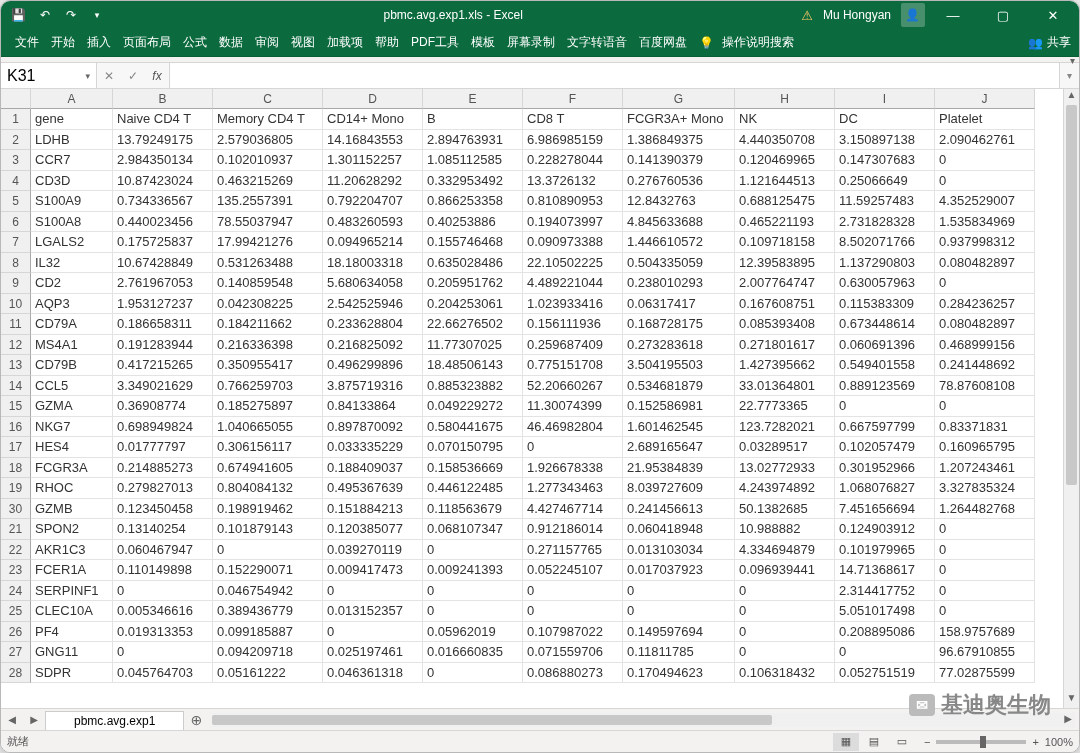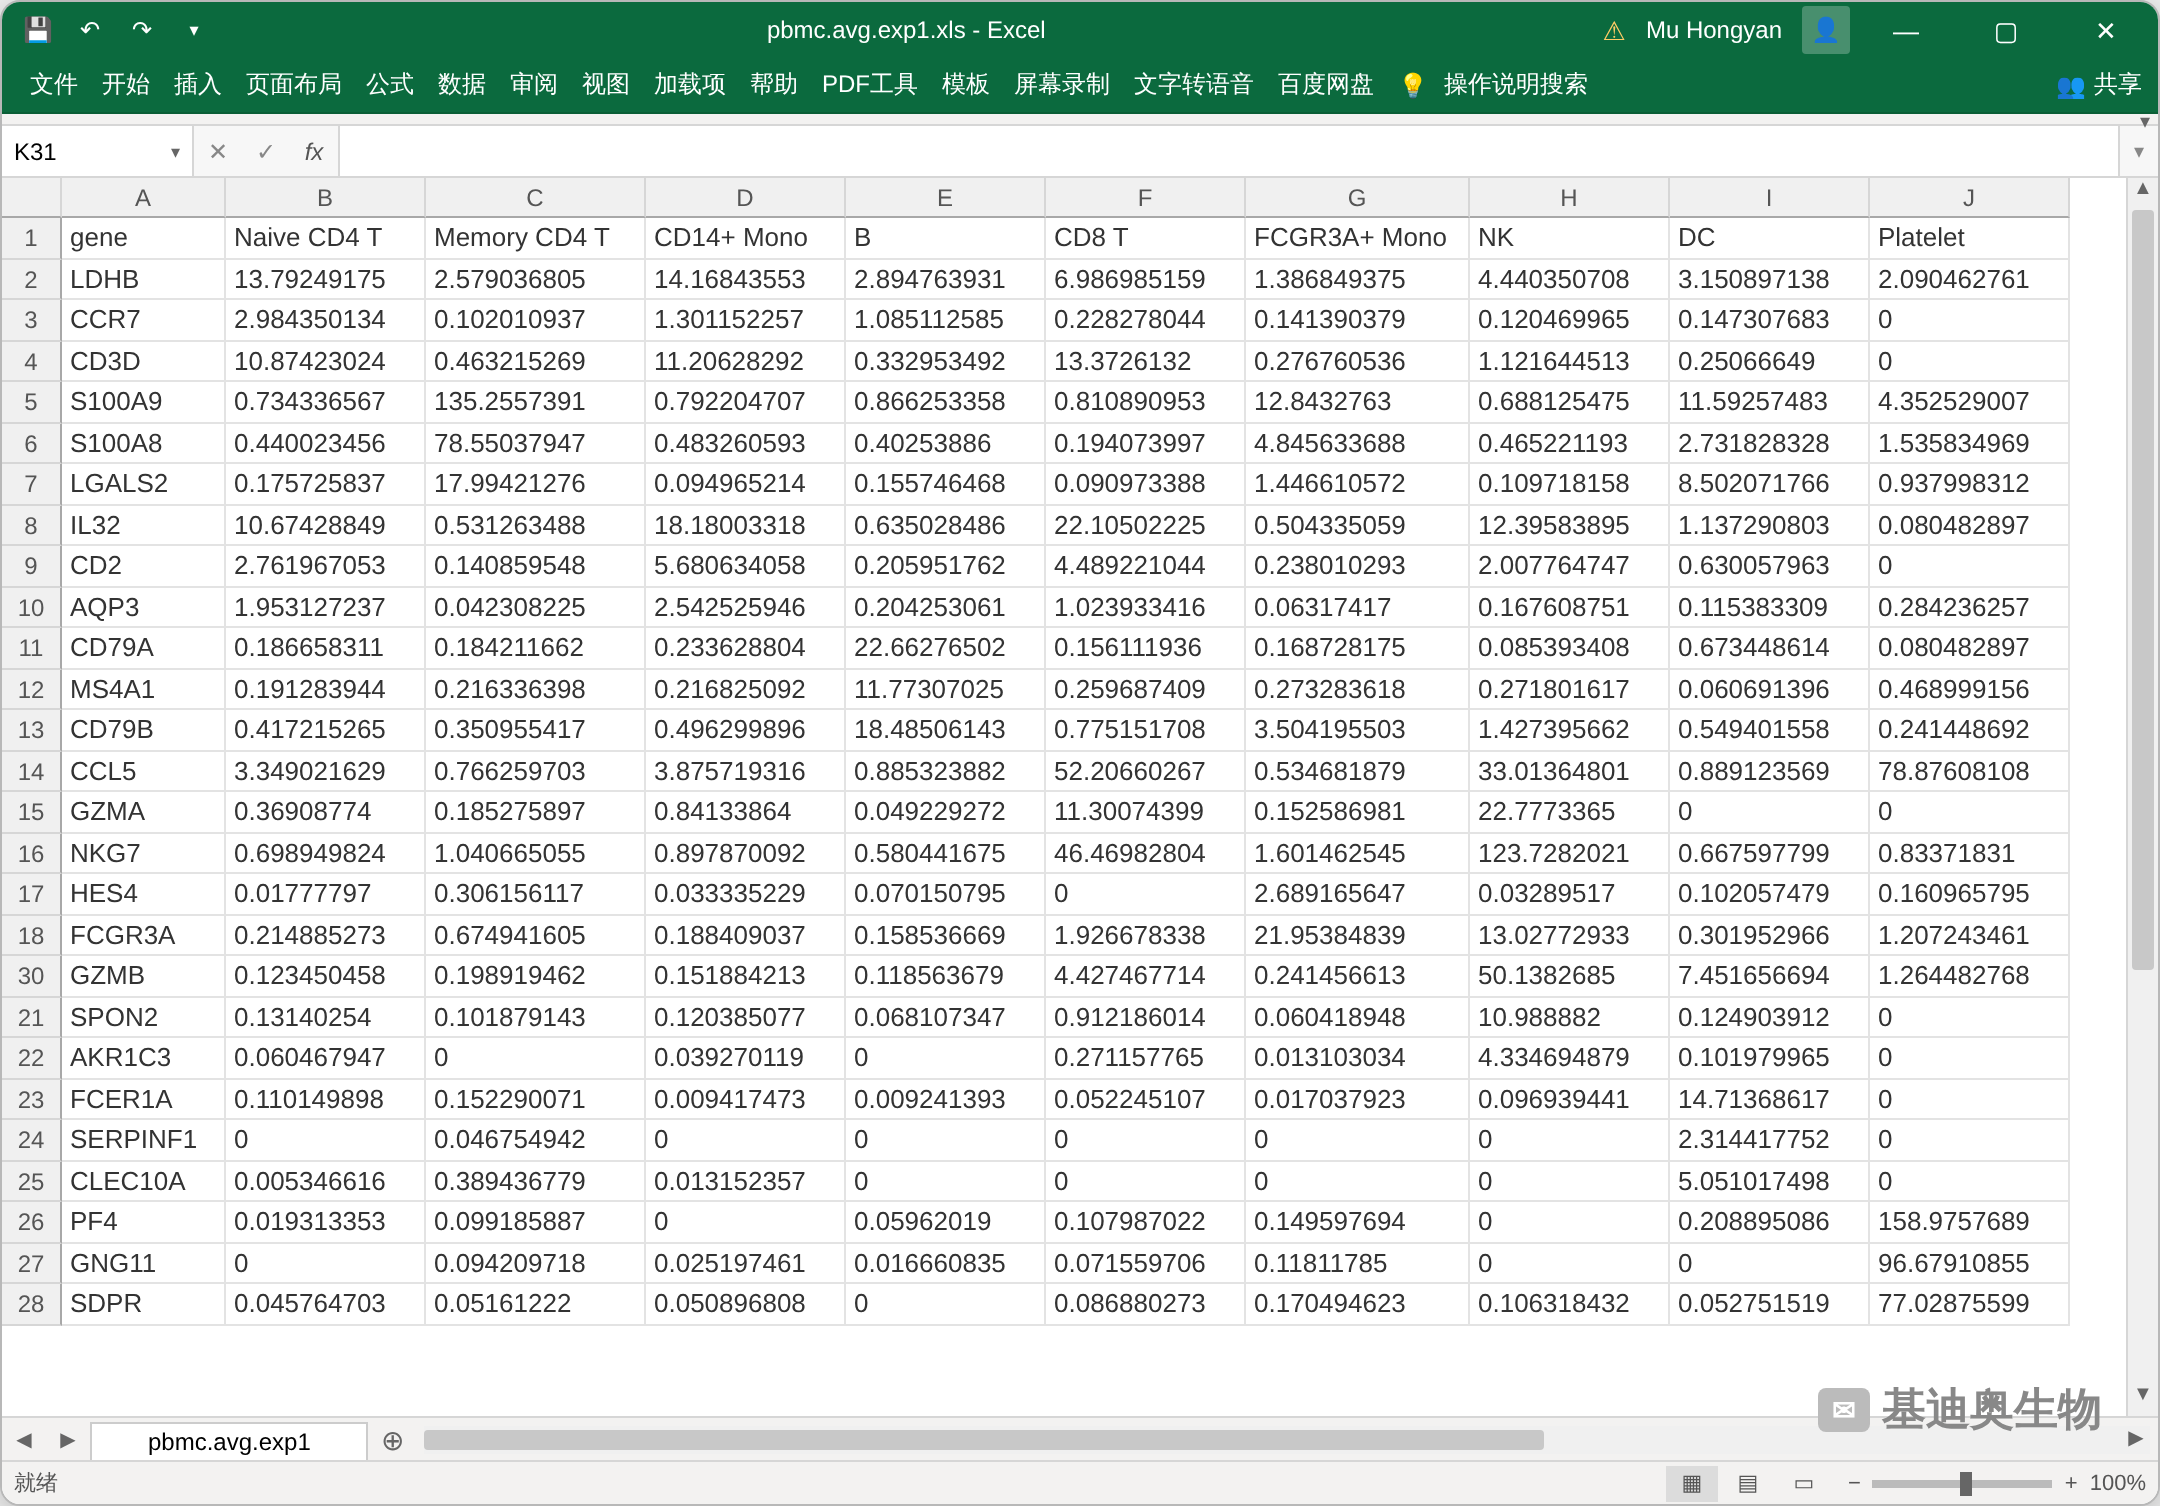--- a/index.html
+++ b/index.html
@@ -20,21 +20,21 @@
   .ribbonbar .tab { padding: 0 6px; height: 100%; display: inline-flex; align-items: center; cursor: default; white-space: nowrap; }
   .ribbonbar .spacer { flex: 1; }
   .ribbonbar .bulb { color: #ffd84d; margin-right: 4px; }
   .ribbonbar .share { margin-left: auto; }
   
   .ribbon-strip { height: 6px; background: #f3f2f1; border-bottom: 1px solid #d6d6d6; position: relative; }
   .ribbon-strip .expbtn { position: absolute; right: 4px; top: -2px; font-size: 10px; color: #666; }
   
   .formula-row { height: 26px; display: flex; align-items: stretch; border-bottom: 1px solid #d6d6d6; font-size: 12px; background: #f7f7f7; }
   .name-box { width: 96px; border-right: 1px solid #d6d6d6; display: flex; align-items: center; padding: 0 6px; background: #fff; }
-  .name-box input { border: none; outline: none; width: 60px; font-size: 12px; }
+  .name-box input { border: none; outline: none; width: 60px; font-size: 16px; }
   .name-box .dd { color: #666; font-size: 9px; margin-left: auto; }
   .fx-controls { display: flex; align-items: center; border-right: 1px solid #d6d6d6; background:#f7f7f7;}
   .fx-controls .btn { width: 24px; display:inline-flex; align-items:center; justify-content:center; color:#888; font-size:12px;}
   .fx-controls .fx { font-style: italic; color:#555; }
   .formula-input { flex:1; background:#fff;}
   .formula-input input { width:100%; height:100%; border:none; outline:none; padding:0 6px; font-size:12px; }
   .formula-expand { width:20px; display:flex; align-items:center; justify-content:center; color:#888; font-size:10px; border-left:1px solid #d6d6d6;}
   
   .grid-area { position:absolute; top:88px; left:0; right:0; bottom:44px; display:flex; flex-direction:column; background:#fff; }
   .col-headers { display:flex; height:20px; font-size:12px; color:#555; }
@@ -386,20 +386,33 @@
               <div class="cell cC">0.674941605</div>
               <div class="cell cD">0.188409037</div>
               <div class="cell cE">0.158536669</div>
               <div class="cell cF">1.926678338</div>
               <div class="cell cG">21.95384839</div>
               <div class="cell cH">13.02772933</div>
               <div class="cell cI">0.301952966</div>
               <div class="cell cJ">1.207243461</div>
             </div>
             <div class="row">
+              <div class="row-header">19</div>
+              <div class="cell cA">RHOC</div>
+              <div class="cell cB">0.279827013</div>
+              <div class="cell cC">0.804084132</div>
+              <div class="cell cD">0.495367639</div>
+              <div class="cell cE">0.446122485</div>
+              <div class="cell cF">1.277343463</div>
+              <div class="cell cG">8.039727609</div>
+              <div class="cell cH">4.243974892</div>
+              <div class="cell cI">1.068076827</div>
+              <div class="cell cJ">3.327835324</div>
+            </div>
+            <div class="row">
               <div class="row-header">30</div>
               <div class="cell cA">GZMB</div>
               <div class="cell cB">0.123450458</div>
               <div class="cell cC">0.198919462</div>
               <div class="cell cD">0.151884213</div>
               <div class="cell cE">0.118563679</div>
               <div class="cell cF">4.427467714</div>
               <div class="cell cG">0.241456613</div>
               <div class="cell cH">50.1382685</div>
               <div class="cell cI">7.451656694</div>
@@ -494,21 +507,21 @@
               <div class="cell cG">0.11811785</div>
               <div class="cell cH">0</div>
               <div class="cell cI">0</div>
               <div class="cell cJ">96.67910855</div>
             </div>
             <div class="row">
               <div class="row-header">28</div>
               <div class="cell cA">SDPR</div>
               <div class="cell cB">0.045764703</div>
               <div class="cell cC">0.05161222</div>
-              <div class="cell cD">0.050896808</div>
+              <div class="cell cD">0.046361318</div>
               <div class="cell cE">0</div>
               <div class="cell cF">0.086880273</div>
               <div class="cell cG">0.170494623</div>
               <div class="cell cH">0.106318432</div>
               <div class="cell cI">0.052751519</div>
               <div class="cell cJ">77.02875599</div>
             </div>
           </div>
       </div>
       <div class="vscroll">

